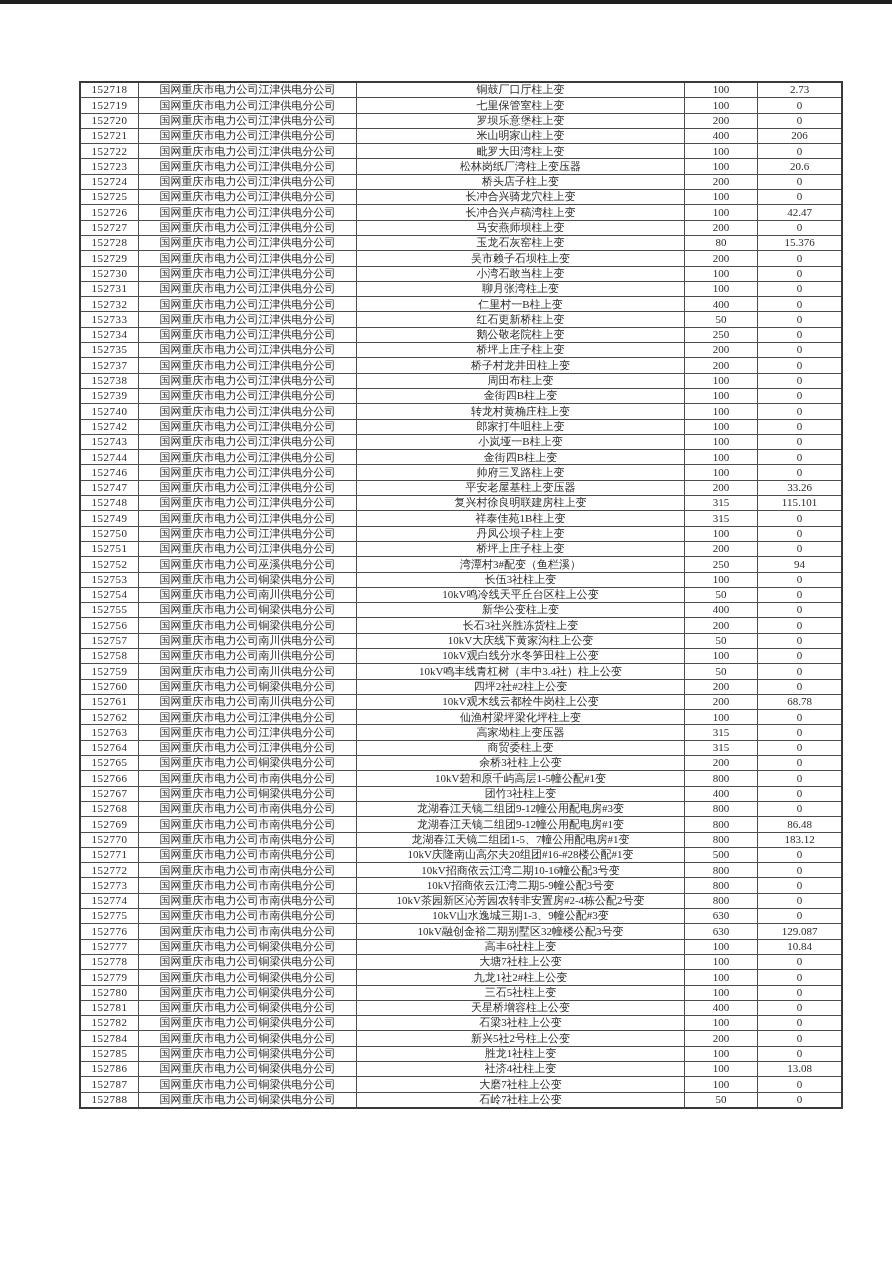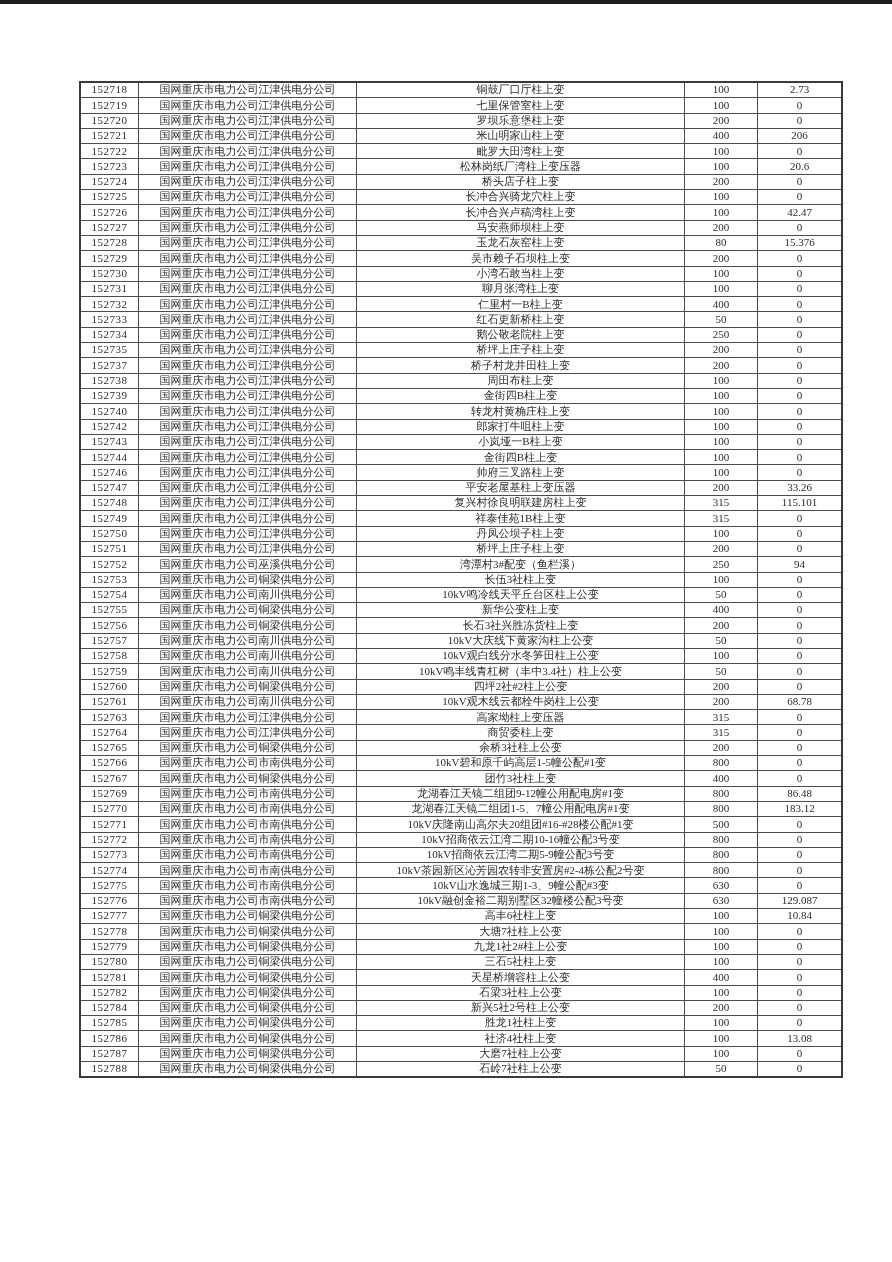--- a/index.html
+++ b/index.html
@@ -382,20 +382,27 @@
   </tr>
 
   <tr>
     <td class="c-id">152761</td>
     <td class="c-comp">国网重庆市电力公司南川供电分公司</td>
     <td class="c-name">10kV观木线云都栓牛岗柱上公变</td>
     <td class="c-cap">200</td>
     <td class="c-val">68.78</td>
   </tr>
 
+  <tr>
+    <td class="c-id">152762</td>
+    <td class="c-comp">国网重庆市电力公司江津供电分公司</td>
+    <td class="c-name">仙渔村梁坪梁化坪柱上变</td>
+    <td class="c-cap">100</td>
+    <td class="c-val">0</td>
+  </tr>
 
   <tr>
     <td class="c-id">152763</td>
     <td class="c-comp">国网重庆市电力公司江津供电分公司</td>
     <td class="c-name">高家坳柱上变压器</td>
     <td class="c-cap">315</td>
     <td class="c-val">0</td>
   </tr>
 
   <tr>
@@ -423,20 +430,27 @@
   </tr>
 
   <tr>
     <td class="c-id">152767</td>
     <td class="c-comp">国网重庆市电力公司铜梁供电分公司</td>
     <td class="c-name">团竹3社柱上变</td>
     <td class="c-cap">400</td>
     <td class="c-val">0</td>
   </tr>
 
+  <tr>
+    <td class="c-id">152768</td>
+    <td class="c-comp">国网重庆市电力公司市南供电分公司</td>
+    <td class="c-name">龙湖春江天镜二组团9-12幢公用配电房#3变</td>
+    <td class="c-cap">800</td>
+    <td class="c-val">0</td>
+  </tr>
 
   <tr>
     <td class="c-id">152769</td>
     <td class="c-comp">国网重庆市电力公司市南供电分公司</td>
     <td class="c-name">龙湖春江天镜二组团9-12幢公用配电房#1变</td>
     <td class="c-cap">800</td>
     <td class="c-val">86.48</td>
   </tr>
 
   <tr>

